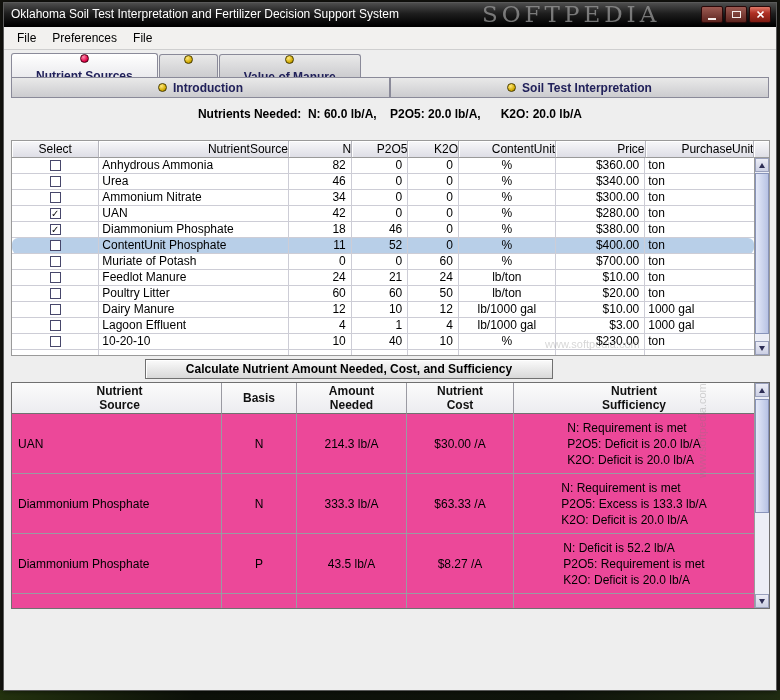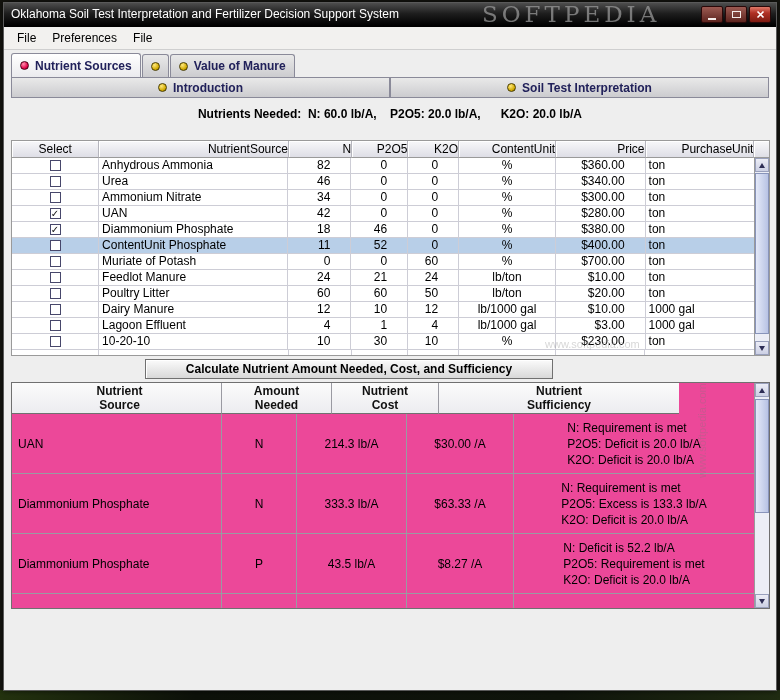--- a/index.html
+++ b/index.html
@@ -30,50 +30,50 @@
   
   .menubar { height:23px; flex:none; background:#f2f1ef; border-bottom:1px solid #cfcfcf;
     display:flex; align-items:center; padding-left:5px; }
   .menu-item { font-size:12px; padding:3px 8px; color:#000; }
 
   
   .tabs { flex:none; background:#eee; padding-top:3px; }
   .tabrow1 { display:flex; align-items:flex-end; padding-left:7px; height:24px; }
   .tab { display:flex; align-items:center; gap:6px; font-size:12px; font-weight:bold; color:#21215a;
     border:1px solid #8a8a99; background:linear-gradient(#e9e9e9,#cccccf); }
-  .tabrow1 .tab { height:23px; padding:0 8px; margin-right:1px; border-bottom:none; border-radius:3px 3px 0 0; }
+  .tabrow1 .tab { height:23px; padding:0 24px; margin-right:1px; border-bottom:none; border-radius:3px 3px 0 0;flex-direction:column; }
   .tabrow1 .tab.selected { background:linear-gradient(#ffffff,#ebebee); height:24px; }
   .tabrow2 { display:flex; padding:0 7px; height:21px; }
   .tabrow2 .tab { flex:1; justify-content:center; height:21px; border-radius:0; }
   .dot { width:9px; height:9px; border-radius:50%; flex:none; }
   .dot.yellow { background:radial-gradient(circle at 35% 30%, #ffe97d, #d1a900 65%, #6e5a00); border:1px solid #4a3e00; }
   .dot.red { background:radial-gradient(circle at 35% 30%, #ff8fae, #e00045 65%, #6e0020); border:1px solid #4a0015; }
 
   
   .content { position:relative; flex:1; background:#eee; overflow:hidden; }
   .needed { margin-top:9px; text-align:center; font-weight:bold; font-size:12px; white-space:pre; color:#000; }
 
   
   .table1 { position:absolute; left:7px; top:42px; width:759px; border:1px solid #9a9a9a; background:#fff; }
   .t1-head { display:flex; height:17px; }
   .th { background:linear-gradient(#f8f8fa,#dedee6); border-right:1px solid #b5b5bd; border-bottom:1px solid #9a9a9a;
     font-size:12px; text-align:right; line-height:16px; color:#000; box-shadow:inset 1px 1px 0 #fff; overflow:hidden; white-space:nowrap; }
   .th.corner { width:15px; border-right:none; }
   .t1-bodywrap { display:flex; height:197px; }
   .t1-rows { width:742px; overflow:hidden; background:#fff; }
-  .trow { display:flex; height:16px; }
+  .trow { display:flex; height:16px;border-radius:6px; }
   .trow.sel { background:#b8cfe8; }
   .cell { border-right:1px solid #cdcdd6; border-bottom:1px solid #cdcdd6; font-size:12px; line-height:15px;
     overflow:hidden; white-space:nowrap; height:16px; }
   .cell:last-child { border-right:none; }
   .c0 { width:90px; display:flex; align-items:center; justify-content:center; }
   .c1 { width:195px; padding-left:3px; }
   .c2 { width:65px; } .c3 { width:58px; } .c4 { width:52px; }
   .c5 { width:100px; } .c6 { width:92px; } .c7 { width:112px; padding-left:3px; }
-  .num { text-align:right; padding-right:20px; }
+  .num { text-align:right; padding-right:5px; }
   .ctr { text-align:center; }
   .checkbox { width:11px; height:11px; background:#fff; border:1px solid #47476b;
     font-size:10px; line-height:9px; text-align:center; color:#111; display:inline-block; }
 
   
   .vscroll { width:15px; background:#ececf4; border-left:1px solid #9a9a9a; display:flex; flex-direction:column; flex:none; }
   .sbtn { height:14px; flex:none; background:linear-gradient(#ecedf6,#ccd0e4); border:1px solid #99a0bc;
     display:flex; align-items:center; justify-content:center; }
   .strack { flex:1; position:relative; background:#eceef6; }
   .sthumb { position:absolute; left:0; right:0; background:linear-gradient(90deg,#e4e9f8,#b8c3e4);
@@ -323,21 +323,21 @@
               <div class="cell c5 ctr">lb/1000 gal</div>
               <div class="cell c6 num">$3.00</div>
               <div class="cell c7">1000 gal</div>
             </div>
             <div class="trow">
               <div class="cell c0">
                 <span class="checkbox"></span>
               </div>
               <div class="cell c1">10-20-10</div>
               <div class="cell c2 num">10</div>
-              <div class="cell c3 num">30</div>
+              <div class="cell c3 num">40</div>
               <div class="cell c4 num">10</div>
               <div class="cell c5 ctr">%</div>
               <div class="cell c6 num">$230.00</div>
               <div class="cell c7">ton</div>
             </div>
             <div class="trow">
               <div class="cell c0"></div>
               <div class="cell c1"></div>
               <div class="cell c2"></div>
               <div class="cell c3"></div>
@@ -361,20 +361,21 @@
       </div>
     </div>
 
     <button class="calc-btn">Calculate Nutrient Amount Needed, Cost, and Sufficiency</button>
 
     <div class="table2">
       <div class="t2-main">
         <div class="t2-head">
           <div class="th2 k0">Nutrient
 Source</div>
+          <div class="th2 k1">Basis</div>
           <div class="th2 k2">Amount
 Needed</div>
           <div class="th2 k3">Nutrient
 Cost</div>
           <div class="th2 k4">Nutrient
 Sufficiency</div>
         </div>
         <div>
             <div class="crow">
               <div class="kcell k0">UAN</div>

